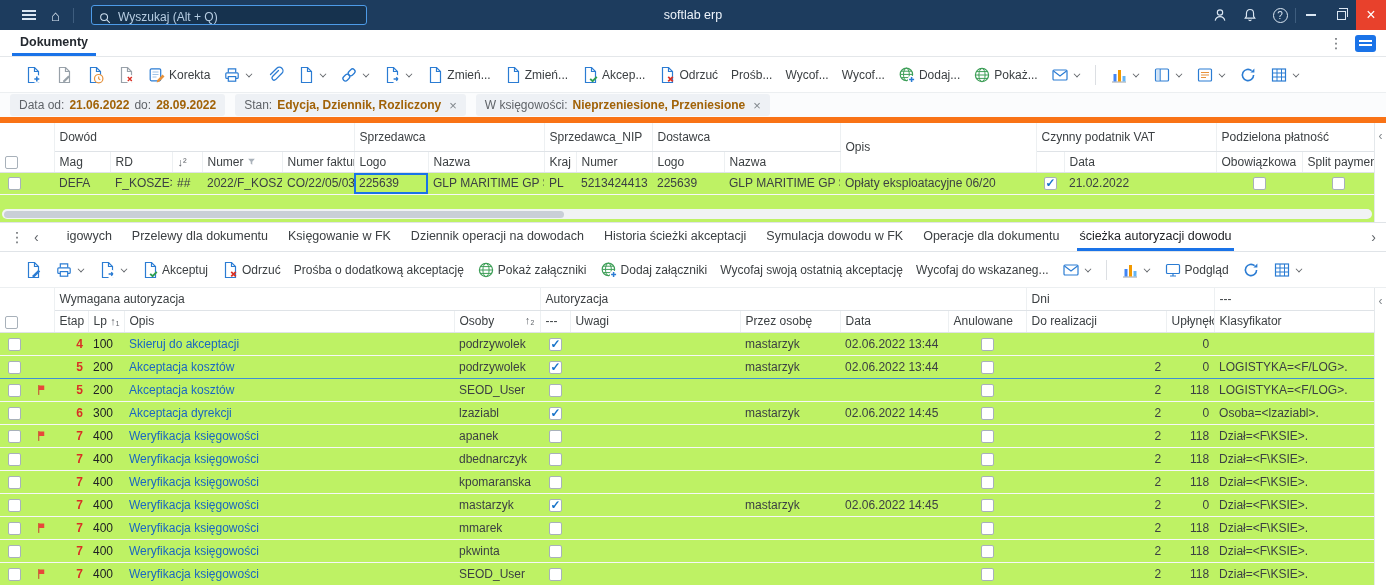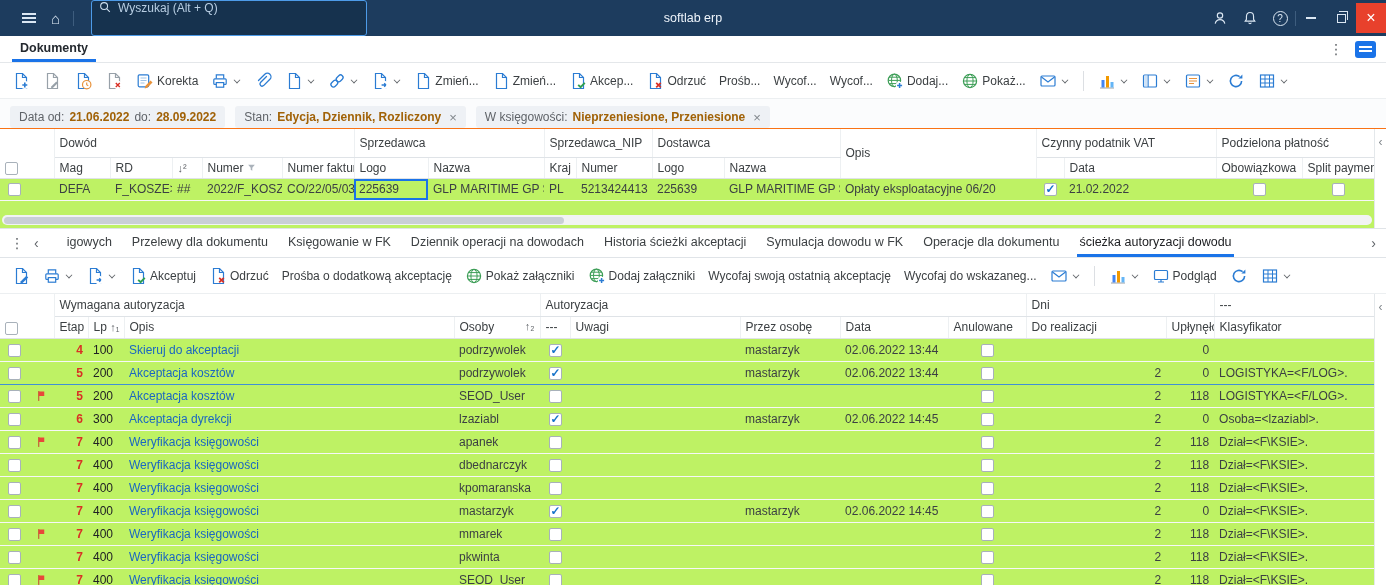--- a/index.html
+++ b/index.html
@@ -7,21 +7,21 @@
 body{font-family:"Liberation Sans",sans-serif;font-size:12px;color:#3c4043}
 .app{width:1386px;height:585px;display:flex;flex-direction:column;overflow:hidden;background:#fff;position:relative}
 
 
 .topbar{flex:0 0 30px;background:#1d3c5e;display:flex;align-items:center;color:#dbe7f3;position:relative}
 .tb-left{display:flex;align-items:center;gap:13px;padding-left:20px}
 .icon-btn{display:flex;align-items:center;justify-content:center;cursor:pointer}
 .ic-menu{width:14px;height:2px;background:#dbe7f3;box-shadow:0 4px 0 #dbe7f3,0 -4px 0 #dbe7f3;margin:0 2px}
 .ic-home::before{content:"⌂";font-size:15px;color:#dbe7f3}
 .vsep{width:1px;height:15px;background:#3e5d7e}
-.search{display:flex;align-items:flex-start;width:276px;height:36px;background:#16324e;border:1px solid #4d9be8;border-radius:3px;padding:0 7px;gap:7px;margin-left:4px}
+.search{display:flex;align-items:flex-end;width:276px;height:20px;background:#16324e;border:1px solid #4d9be8;border-radius:3px;padding:0 7px;gap:7px;margin-left:4px}
 .search svg{flex:0 0 12px}
 .search input{background:transparent;border:none;outline:none;color:#d7e5f3;font-size:12px;width:100%;font-family:"Liberation Sans",sans-serif}
 .search input::placeholder{color:#b7cde2}
 .tb-title{position:absolute;left:50%;transform:translateX(-50%);font-size:12.5px;color:#eef4fb}
 .tb-right{margin-left:auto;display:flex;align-items:center;height:100%}
 .tb-right .icon-btn{width:30px;height:30px}
 .ic-help{width:15px;height:15px;border:1px solid #dbe7f3;border-radius:50%;display:flex;align-items:center;justify-content:center}
 .ic-help::before{content:"?";font-size:10px;color:#dbe7f3}
 .ic-min{width:10px;height:2px;background:#dbe7f3}
 .ic-restore{width:9px;height:9px;border:1px solid #dbe7f3;position:relative}
@@ -31,29 +31,29 @@
 
 
 .tabrow{flex:0 0 27px;display:flex;align-items:stretch;background:#fff;border-bottom:1px solid #e4e7ea}
 .tab1{margin-left:12px;padding:0 8px;display:flex;align-items:center;font-weight:bold;color:#24292f;border-bottom:3px solid #1a73e8;font-size:12.5px}
 .tabrow-right{margin-left:auto;display:flex;align-items:center;gap:12px;padding-right:10px}
 .kebab::before{content:"⋮";font-size:14px;color:#5f6368}
 .feedback{width:21px;height:17px;background:#1a73e8;border-radius:3px;position:relative}
 .feedback::before{content:"";position:absolute;left:4px;top:5px;width:13px;height:2px;background:#fff;box-shadow:0 4px 0 #fff}
 
 
-.toolbar{display:flex;align-items:center;padding:0 8px;gap:5px;background:#fff;border-bottom:1px solid #eceff1;flex:0 0 36px;overflow:hidden}
+.toolbar{display:flex;align-items:center;padding:0 20px;gap:5px;background:#fff;border-bottom:1px solid #eceff1;flex:0 0 36px;overflow:hidden}
 .tb-item{display:flex;align-items:center;gap:3px;padding:3px 4px;border-radius:3px;cursor:pointer;white-space:nowrap}
 .tb-item.sep{width:1px;min-width:1px;height:20px;background:#dcdfe3;padding:0;margin:0 5px;border-radius:0;pointer-events:none}
 .tbi{width:18px;height:18px;flex:0 0 18px}
 .tb-label{color:#3c4043}
 .chev{display:inline-block;width:6px;height:6px;border-right:1.4px solid #5f6368;border-bottom:1.4px solid #5f6368;transform:rotate(45deg) scale(.8);margin:-2px 1px 0 2px}
 
 
-.filterbar{display:flex;align-items:flex-end;gap:10px;padding:0 10px;flex:0 0 30px;border-bottom:1px solid #f97316;background:#fbfcfd}
+.filterbar{display:flex;align-items:center;gap:10px;padding:0 10px;flex:0 0 30px;border-bottom:6px solid #f97316;background:#fbfcfd}
 .chip{display:flex;align-items:center;gap:5px;background:#eef1f5;border-radius:3px;padding:4px 9px;color:#5f6368;white-space:nowrap;cursor:pointer}
 .chip b{color:#a16207}
 .chip .x{color:#80868b;margin-left:3px;font-size:13px;line-height:1;cursor:pointer}
 .fl{color:#5f6368}
 
 
 .gridwrap{position:relative;background:#bef264;overflow:hidden}
 .g1wrap{flex:0 0 99px}
 .g2wrap{flex:1 1 auto}
 table.grid{border-collapse:collapse;table-layout:fixed;width:1374px}

